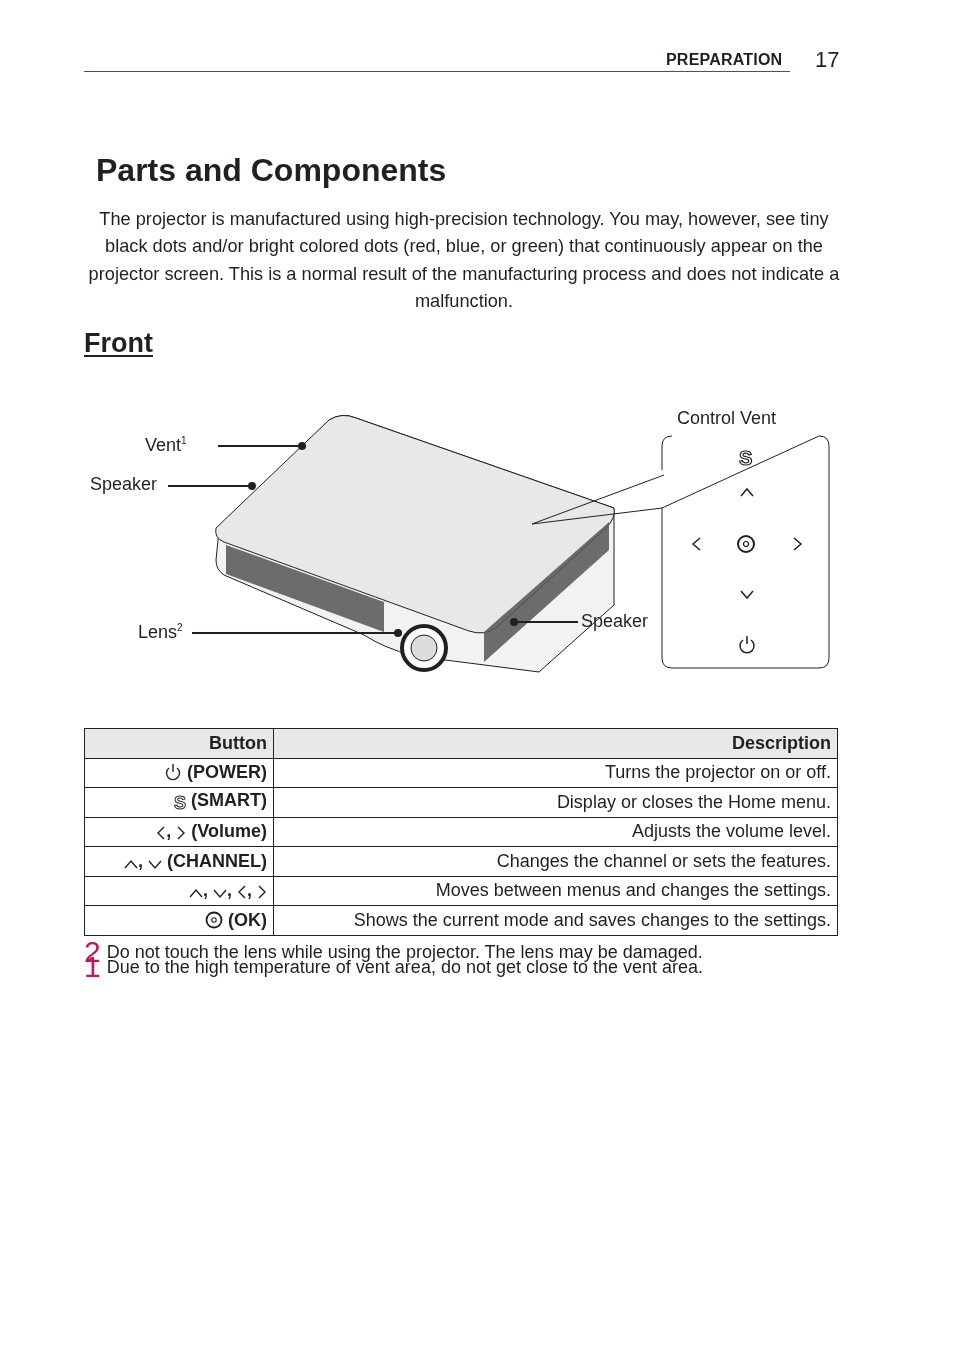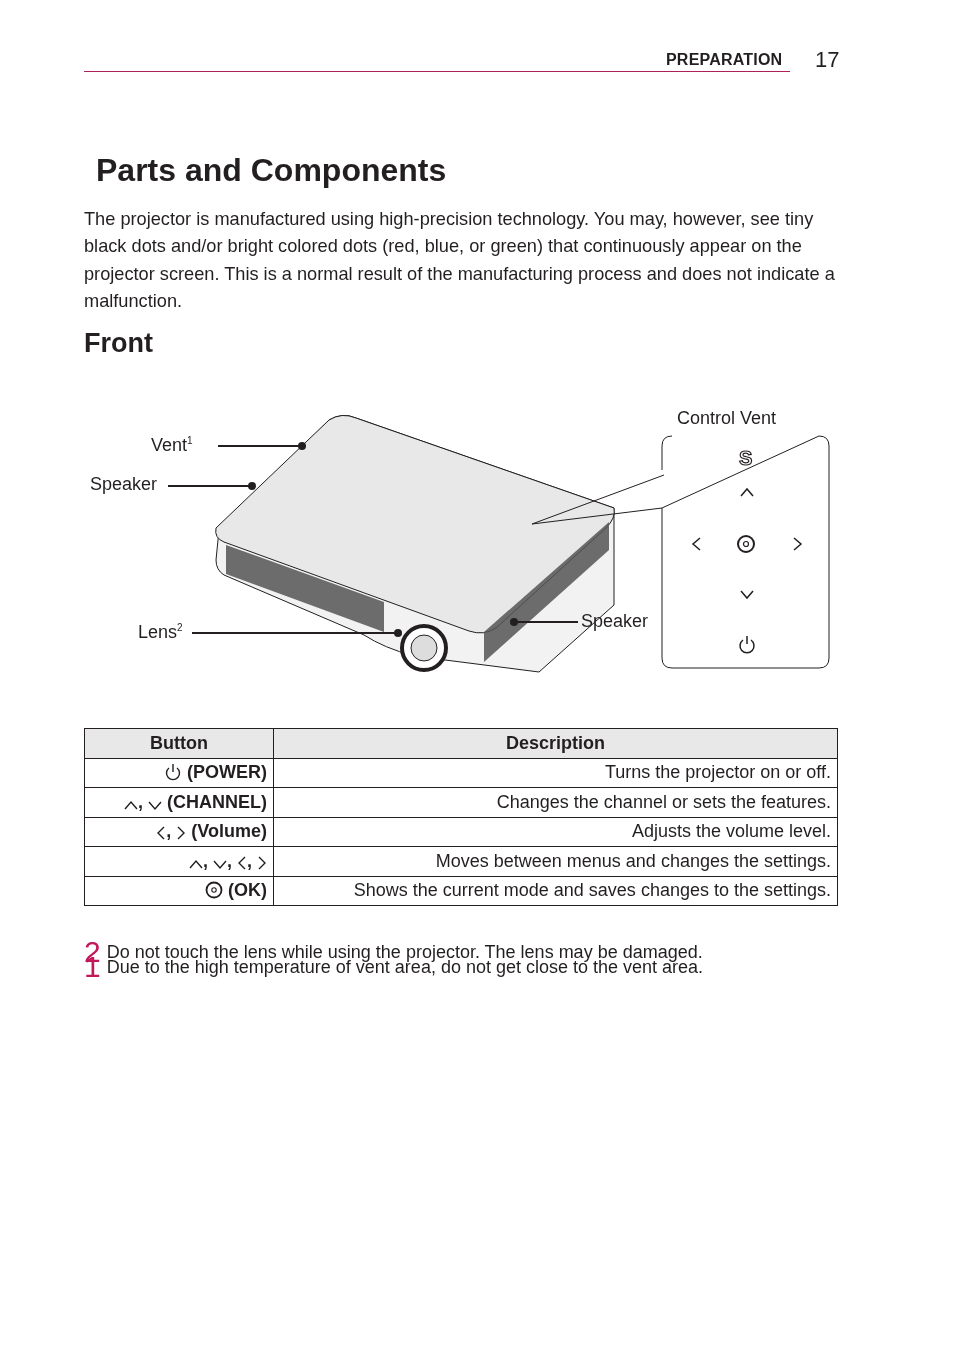--- a/index.html
+++ b/index.html
@@ -2,28 +2,28 @@
 <html><head>
 <meta charset="utf-8">
 <style>
   html, body { margin:0; padding:0; background:#ffffff; }
   body { width:954px; height:1354px; position:relative; font-family:"Liberation Sans", sans-serif; color:#231f20; overflow:hidden; }
   .abs { position:absolute; }
   .hdr-label { left:666px; top:51px; font-size:16px; font-weight:bold; letter-spacing:0.2px; }
   .hdr-page { left:815px; top:47px; font-size:22px; }
   .hdr-rule { left:84px; top:71px; width:706px; height:1px; background:#b01f5c; }
   h1 { position:absolute; left:84px; top:140px; margin:12px; font-size:32px; font-weight:bold; }
-  .intro { left:84px; top:206px; width:760px; font-size:18.2px; line-height:27.3px; margin:0; }
-  h2 { position:absolute; left:84px; top:328px; margin:0; font-size:27px; font-weight:bold; text-underline-offset:3px; text-decoration-thickness:2px; }
+  .intro { left:84px; top:206px; width:760px; font-size:18.2px; line-height:27.3px; margin:0;text-align:center; }
+  h2 { position:absolute; left:84px; top:328px; margin:0; font-size:27px; font-weight:bold; text-decoration:underline; text-underline-offset:3px; text-decoration-thickness:2px; }
   .figure { left:84px; top:400px; width:760px; height:290px; }
   .lbl { font-size:18px; }
   sup { font-size:10px; }
   table.btns { position:absolute; left:84px; top:728px; width:754px; border-collapse:collapse; font-size:18px; }
   table.btns th, table.btns td { border:1.5px solid #231f20; padding:0 6px; height:28.5px; text-align:right; }
-  table.btns th { background:#e8e8e8; text-align:center; font-weight:bold; }
+  table.btns th { background:#e8e8e8; font-weight:bold; }
   table.btns td.b { font-weight:bold; width:176px; white-space:nowrap; }
   .fn { left:84px; font-size:18px; }
   .fn .num { color:#c2185b; font-size:30px; font-weight:300; vertical-align:-4px; margin-right:6px; }
   .ico { display:inline-block; vertical-align:-3px; }
 </style>
 </head>
 <body>
 
 <div class="abs hdr-label">PREPARATION</div>
 <div class="abs hdr-page">17</div>
@@ -51,21 +51,21 @@
       <circle cx="218" cy="46" r="4" fill="#231f20"></circle>
     <line x1="84" y1="86" x2="168" y2="86" stroke="#231f20" stroke-width="2"></line>
       <circle cx="168" cy="86" r="4" fill="#231f20"></circle>
     <line x1="108" y1="233" x2="312" y2="233" stroke="#231f20" stroke-width="2"></line>
       <circle cx="314" cy="233" r="4" fill="#231f20"></circle>
     <line x1="432" y1="222" x2="494" y2="222" stroke="#231f20" stroke-width="2"></line>
       <circle cx="430" cy="222" r="4" fill="#231f20"></circle>
 
     <path d="M588 36 Q578 36 578 46 L578 70 M578 108 L578 258 Q578 268 588 268 L735 268 Q745 268 745 258 L745 46 Q745 36 735 36 Z" fill="#fff" stroke="#231f20" stroke-width="1"></path>
   </svg>
-  <div class="abs lbl" style="left:67px;top:35px"><span>Vent</span><sup>1</sup></div>
+  <div class="abs lbl" style="left:61px;top:35px"><span>Vent</span><sup>1</sup></div>
   <div class="abs lbl" style="left:6px;top:74px">Speaker</div>
   <div class="abs lbl" style="left:54px;top:222px"><span>Lens</span><sup>2</sup></div>
   <div class="abs lbl" style="left:497px;top:211px">Speaker</div>
   <div class="abs lbl" style="left:593px;top:8px">Control Vent</div>
 
   <div class="abs" style="left:655px;top:47px;font-size:20px;font-weight:bold;color:#fff;-webkit-text-stroke:1.2px #231f20">S</div>
   <svg class="abs" style="left:655px;top:86px" width="16" height="12">
       <path d="M2 10 L8 3 L14 10" fill="none" stroke="#231f20" stroke-width="1.5"></path>
     </svg>
   <svg class="abs" style="left:606px;top:136px" width="12" height="16">
@@ -96,34 +96,38 @@
   </thead>
   <tbody>
     <tr>
       <td class="b"><svg class="ico" width="18" height="18">
             <path d="M5 5 A6.5 6.5 0 1 0 13 5" fill="none" stroke="#231f20" stroke-width="1.4"></path>
             <line x1="9" y1="1" x2="9" y2="9" stroke="#231f20" stroke-width="1.4"></line>
           </svg> <span>(POWER)</span></td>
       <td>Turns the projector on or off.</td>
     </tr>
     <tr>
-      <td class="b"><svg class="ico" width="14" height="12">
-            <path d="M1 10 L7 3 L13 10" fill="none" stroke="#231f20" stroke-width="1.4"></path>
-          </svg>, <svg class="ico" width="14" height="12">
-            <path d="M1 3 L7 10 L13 3" fill="none" stroke="#231f20" stroke-width="1.4"></path>
-          </svg> <span>(CHANNEL)</span></td>
-      <td>Changes the channel or sets the features.</td>
+      <td class="b"><span class="ico" style="color:#fff;-webkit-text-stroke:1px #231f20;font-size:18px">S</span> <span>(SMART)</span></td>
+      <td>Display or closes the Home menu.</td>
     </tr>
     <tr>
       <td class="b"><svg class="ico" width="10" height="14">
             <path d="M8 1 L2 7 L8 13" fill="none" stroke="#231f20" stroke-width="1.4"></path>
           </svg>, <svg class="ico" width="10" height="14">
             <path d="M2 1 L8 7 L2 13" fill="none" stroke="#231f20" stroke-width="1.4"></path>
           </svg> <span>(Volume)</span></td>
       <td>Adjusts the volume level.</td>
+    </tr>
+    <tr>
+      <td class="b"><svg class="ico" width="14" height="12">
+            <path d="M1 10 L7 3 L13 10" fill="none" stroke="#231f20" stroke-width="1.4"></path>
+          </svg>, <svg class="ico" width="14" height="12">
+            <path d="M1 3 L7 10 L13 3" fill="none" stroke="#231f20" stroke-width="1.4"></path>
+          </svg> <span>(CHANNEL)</span></td>
+      <td>Changes the channel or sets the features.</td>
     </tr>
     <tr>
       <td class="b"><svg class="ico" width="14" height="12">
             <path d="M1 10 L7 3 L13 10" fill="none" stroke="#231f20" stroke-width="1.4"></path>
           </svg>, <svg class="ico" width="14" height="12">
             <path d="M1 3 L7 10 L13 3" fill="none" stroke="#231f20" stroke-width="1.4"></path>
           </svg>, <svg class="ico" width="10" height="14">
             <path d="M8 1 L2 7 L8 13" fill="none" stroke="#231f20" stroke-width="1.4"></path>
           </svg>, <svg class="ico" width="10" height="14">
             <path d="M2 1 L8 7 L2 13" fill="none" stroke="#231f20" stroke-width="1.4"></path>

